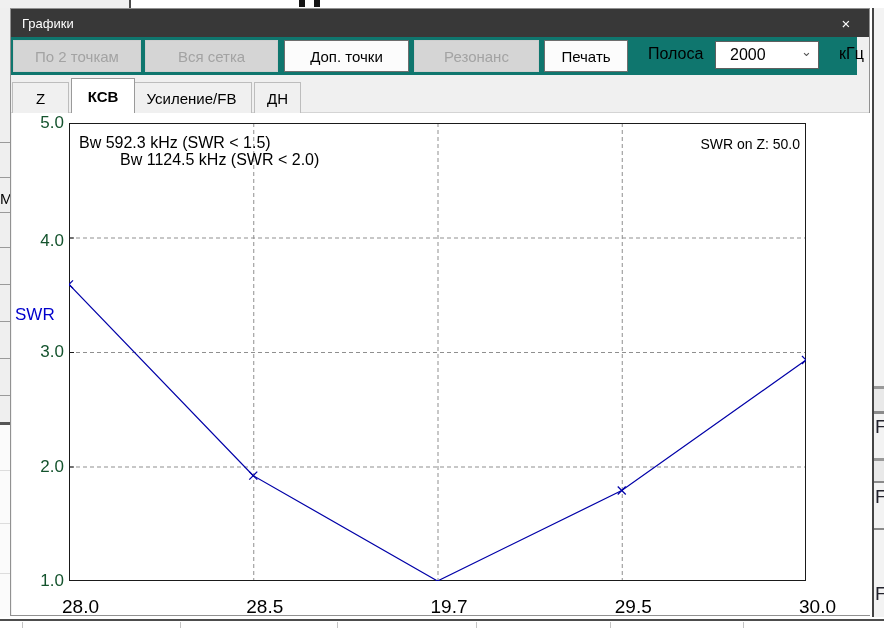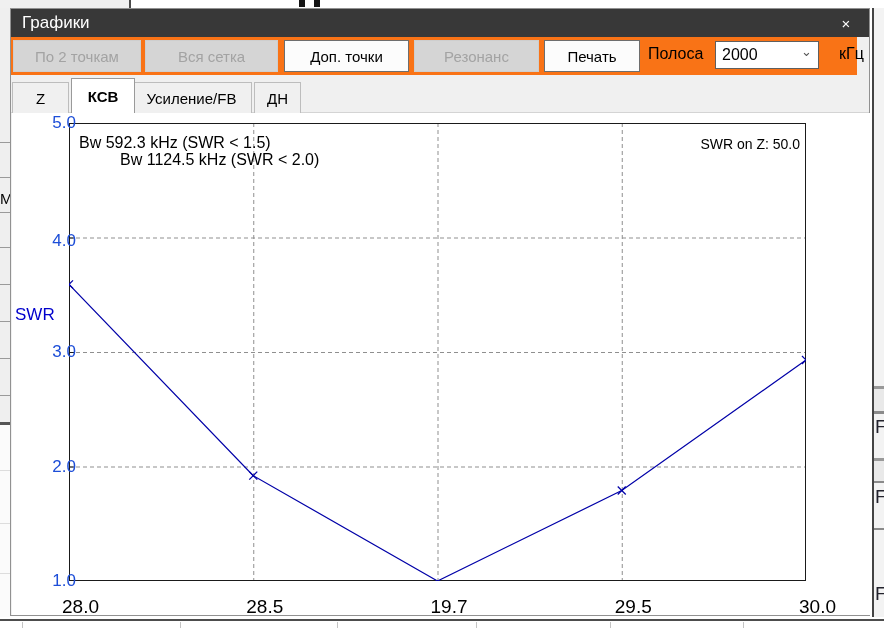--- a/index.html
+++ b/index.html
@@ -30,54 +30,54 @@
 
   
   .dialog{
     left:10px;top:8px;width:860px;height:608px;background:#f0f0f0;
     border:1px solid #919191;box-sizing:border-box;
   }
   .titlebar{
     position:absolute;left:0;top:0;right:0;height:28px;background:#383838;
     display:flex;align-items:center;color:#fff;
   }
-  .titlebar .title{margin-left:11px;font-size:17px;}
+  .titlebar .title{margin-left:11px;font-size:13px;}
   .titlebar .close{
     position:absolute;right:6px;top:0;width:34px;height:28px;display:flex;
     align-items:center;justify-content:center;font-size:15px;color:#fff;cursor:default;
   }
 
-  .toolbar{position:absolute;left:0;top:28px;right:12px;height:38px;background:#f97316;}
+  .toolbar{position:absolute;left:0;top:28px;right:12px;height:38px;background:#0f766e;}
   .tbtn{
     position:absolute;top:3px;height:32px;box-sizing:border-box;
     display:flex;align-items:center;justify-content:center;font-size:15px;
   }
   .tbtn.disabled{background:#d5d5d5;border:1px solid #cecece;color:#a3a3a3;}
   .tbtn.enabled{background:#fcfcfc;border:1px solid #6e6e6e;color:#000;}
   .band-label{position:absolute;left:637px;top:8px;font-size:16px;color:#000;}
   .combo{
     position:absolute;left:704px;top:4px;width:104px;height:28px;box-sizing:border-box;
     background:#fff;border:1px solid #5f5f5f;display:flex;align-items:center;
-    font-size:16px;padding-left:6px;color:#000;
+    font-size:16px;padding-left:14px;color:#000;
   }
   .combo .chev{position:absolute;right:6px;top:2px;font-size:13px;color:#555;}
   .band-unit{position:absolute;left:828px;top:8px;font-size:16px;color:#000;}
 
   .tabstrip{position:absolute;left:0;top:66px;right:0;height:38px;}
   .tabline{position:absolute;left:0;right:0;bottom:0;height:1px;background:#d4d4d4;}
   .tab{
     position:absolute;box-sizing:border-box;display:flex;align-items:center;justify-content:center;
     font-size:15px;color:#000;background:#f0f0f0;border:1px solid #bdbdbd;border-bottom:none;
     top:7px;height:31px;z-index:1;
   }
   .tab.active{top:3px;height:35px;background:#fff;border:1px solid #9a9a9a;border-bottom:none;z-index:3;}
 
   .chartarea{position:absolute;left:1px;top:104px;width:858px;height:502px;background:#fff;}
   #plot{position:absolute;left:57px;top:10px;}
-  .ytick{position:absolute;left:0;width:52px;text-align:right;font-size:17px;color:#1d4ed8;padding-left:12px;}
+  .ytick{position:absolute;left:0;width:52px;text-align:right;font-size:17px;color:#14532d;}
   .xtick{position:absolute;width:60px;text-align:right;font-size:19px;color:#000;top:483px;}
   .ylabel{position:absolute;left:3px;top:192px;font-size:17px;color:#0000cc;}
   .ann{position:absolute;left:67px;font-size:16px;color:#000;white-space:nowrap;}
   .annR{position:absolute;right:70px;top:23px;font-size:14px;color:#000;white-space:nowrap;}
 </style>
 </head>
 <body>
 
 <div class="abs bg-topleft"></div>
 <div class="abs bg-topline"></div>
@@ -130,21 +130,21 @@
   <div class="titlebar">
     <span class="title">Графики</span>
     <span class="close">×</span>
   </div>
 
   <div class="toolbar">
     <div class="tbtn disabled" style="left:2px;width:128px;">По 2 точкам</div>
     <div class="tbtn disabled" style="left:134px;width:133px;">Вся сетка</div>
     <div class="tbtn enabled" style="left:273px;width:125px;">Доп. точки</div>
     <div class="tbtn disabled" style="left:403px;width:125px;">Резонанс</div>
-    <div class="tbtn enabled" style="left:533px;width:96px;">Печать</div>
+    <div class="tbtn enabled" style="left:533px;width:84px;">Печать</div>
     <span class="band-label">Полоса</span>
     <div class="combo">
       <span>2000</span>
       <span class="chev">⌄</span>
     </div>
     <span class="band-unit">кГц</span>
   </div>
 
   <div class="tabstrip">
     <div class="tabline"></div>

